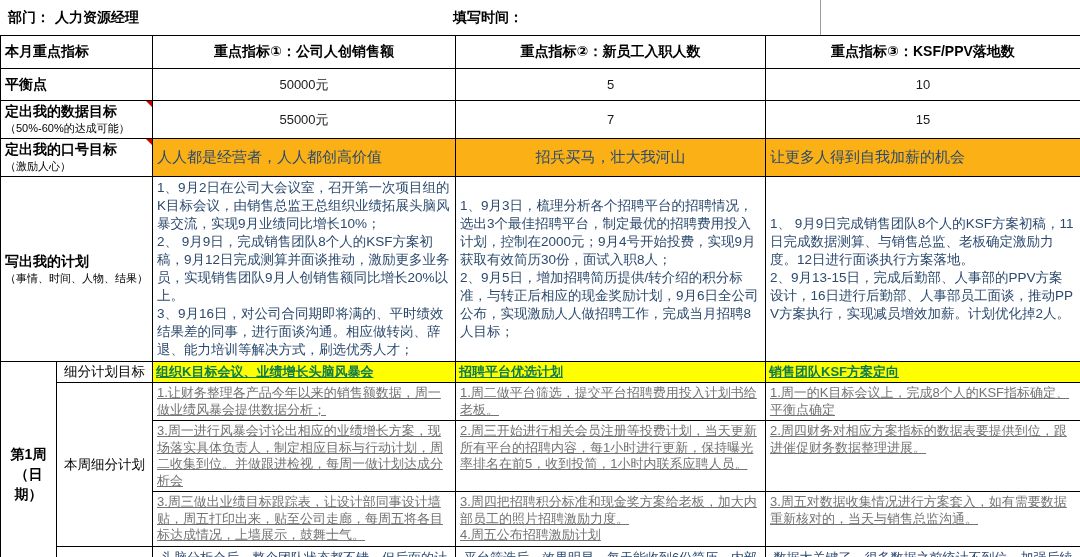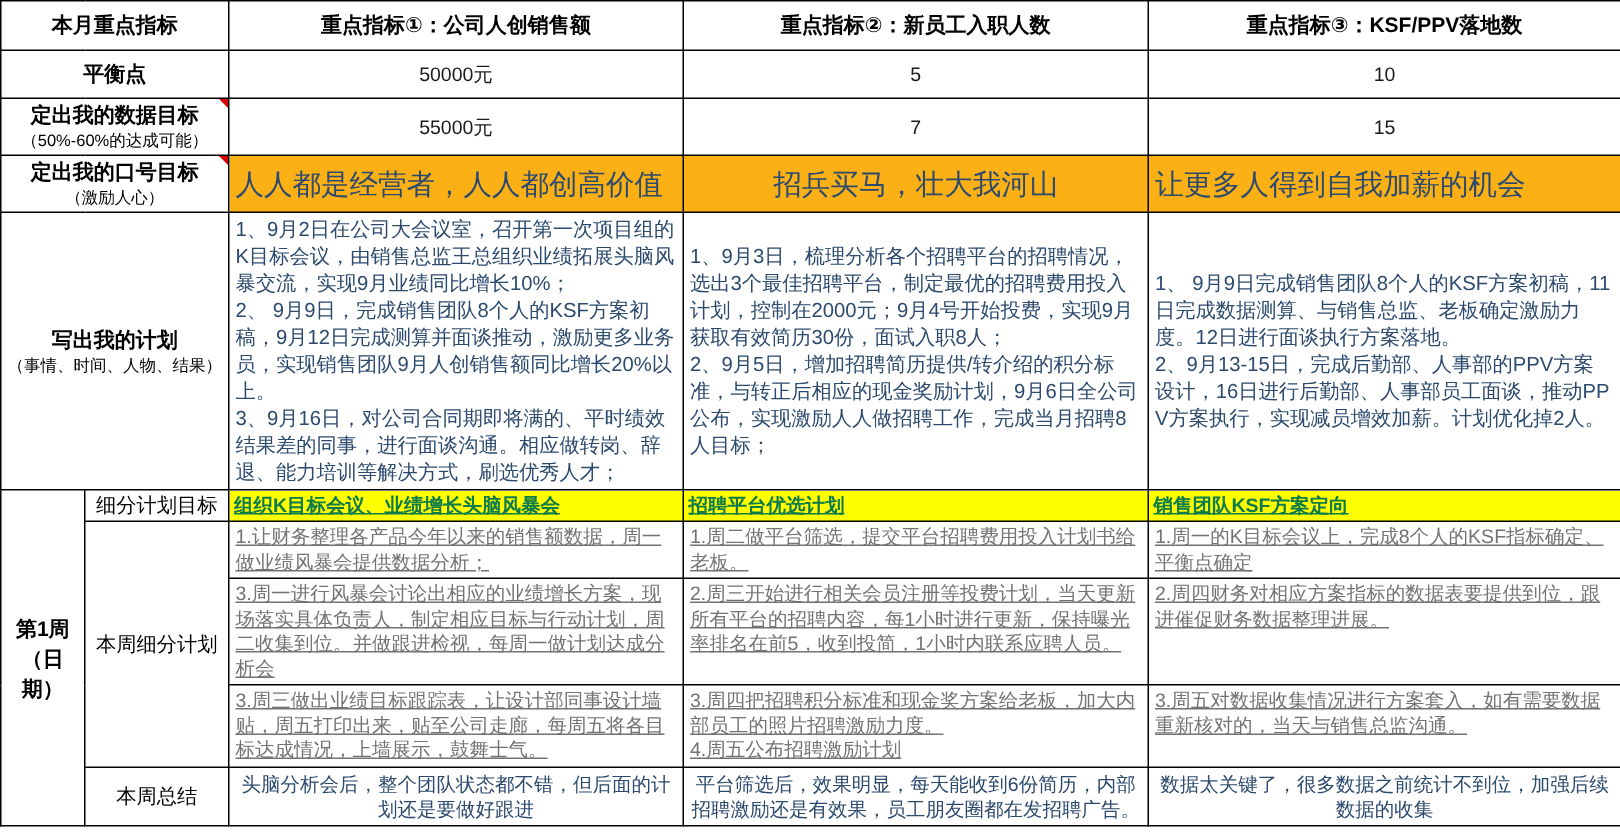--- a/index.html
+++ b/index.html
@@ -13,41 +13,47 @@
   .fill-time{left:453px;}
   .vline{position:absolute;left:820px;top:0;width:0;height:35px;border-left:1px solid #9a9a9a;}
   
   table{border-collapse:collapse;table-layout:fixed;width:1080px;}
   td{border:1px solid #000;padding:2px 4px;overflow:hidden;vertical-align:middle;
      font-size:13px;word-break:break-all;}
   col.cA{width:56px}col.cB{width:96px}col.cC{width:303px}col.cD{width:310px}col.cE{width:315px}
   tr.r-ind{height:33px}tr.r-bal{height:32px}tr.r-goal{height:28px}tr.r-slo{height:38px}
   tr.r-plan{height:167px}tr.r-wkgoal{height:21px}tr.r-d1{height:31px}tr.r-d2{height:68px}
   tr.r-d3{height:55px}tr.r-sum{height:37px}
-  .lbl{font-weight:bold;font-size:14px;text-align:center;position:relative;}
+  .lbl{font-weight:bold;font-size:14px;text-align:left;position:relative;}
   .sublab{font-weight:normal;font-size:11px;}
   .hd{font-weight:bold;font-size:14px;text-align:center;}
   .val{text-align:center;font-size:13px;color:#1a1a1a;margin-top:16px;}
-  .slogan{background:#FBB116;color:#2C4A6E;font-size:19px;}
+  .slogan{background:#FBB116;color:#2C4A6E;font-size:15px;}
   .slogan.ctr{text-align:center;}
   .plan{color:#2C4A6E;font-size:13.5px;line-height:18px;white-space:pre-wrap;
         vertical-align:middle;padding:2px 4px;}
   .wk{font-weight:bold;font-size:14px;text-align:center;white-space:pre-wrap;line-height:20px;}
   .sublbl{font-size:13.5px;text-align:center;padding:1px 2px;}
   .ygoal{background:#FFFF00;color:#0E7B4B;font-weight:bold;font-size:13px;padding:1px 3px;text-decoration:underline;}
   .det{color:#737373;font-size:13px;line-height:16.5px;vertical-align:top;white-space:pre-wrap;text-decoration:underline;}
   .sum{color:#2C4A6E;font-size:13px;line-height:17px;text-align:center;}
   .cmark{position:absolute;top:0;right:0;width:0;height:0;
          border-top:6px solid #d20000;border-left:6px solid transparent;}
 </style>
 </head>
 <body>
 
 <div class="sheet">
 
+  <div class="topbar">
+    <span class="b dept-lab">部门：</span>
+    <span class="b dept-val">人力资源经理</span>
+    <span class="b fill-time">填写时间：</span>
+    <div class="vline"></div>
+  </div>
 
   <table>
     <colgroup>
         <col class="cA">
         <col class="cB">
         <col class="cC">
         <col class="cD">
         <col class="cE">
       </colgroup>
 

